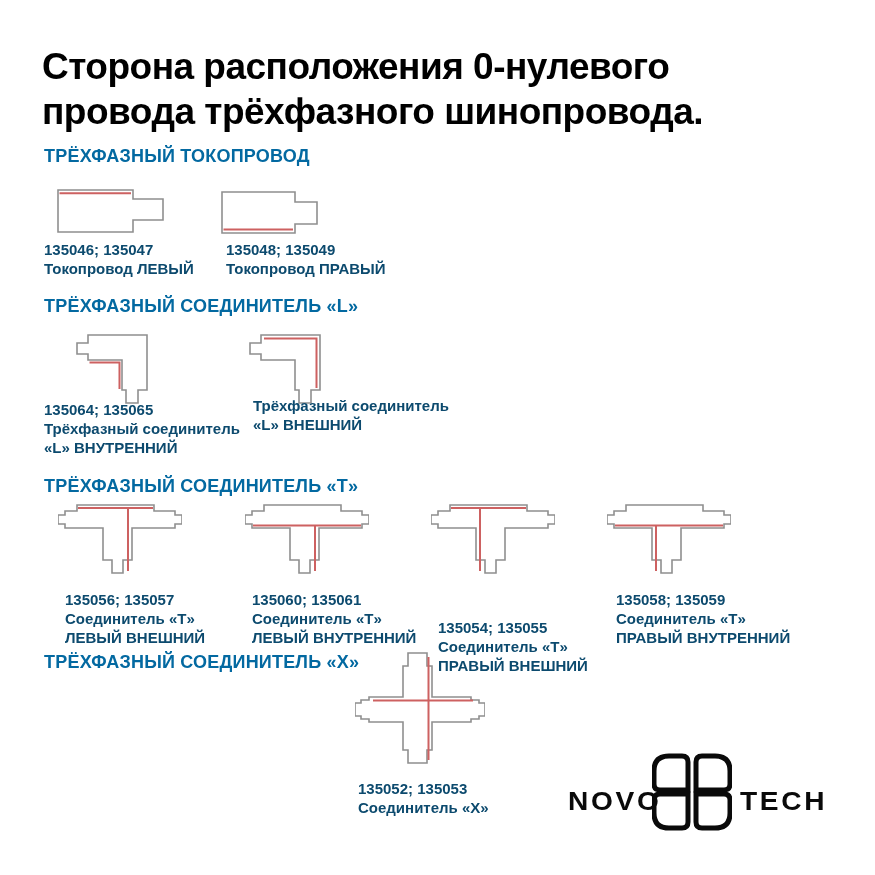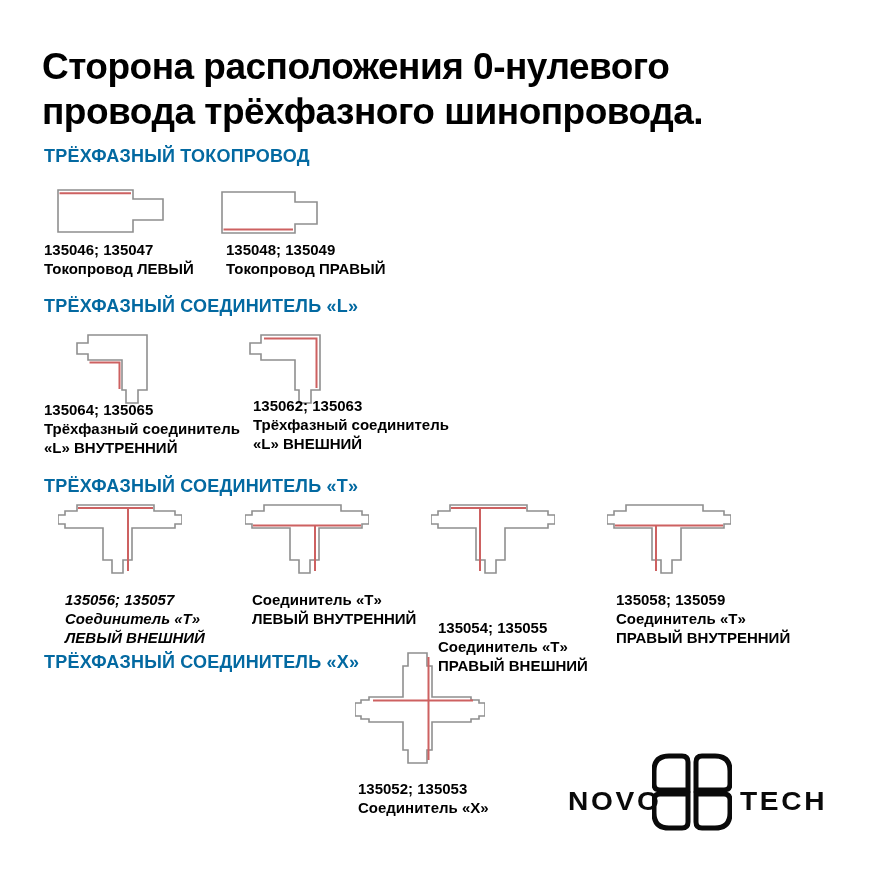--- a/index.html
+++ b/index.html
@@ -1,21 +1,21 @@
 <!DOCTYPE html>
 <html><head>
 <meta charset="utf-8">
 <style>
   html,body{margin:0;padding:0;}
   body{width:875px;height:875px;background:#fff;position:relative;overflow:hidden;
        font-family:"Liberation Sans",sans-serif;}
   .abs{position:absolute;}
   .title{font-weight:700;font-size:37px;line-height:45px;color:#000;letter-spacing:-0.5px;white-space:nowrap;}
   .heading{font-weight:700;font-size:18px;color:#0369a1;letter-spacing:0.2px;white-space:nowrap;}
-  .lbl{font-weight:700;font-size:15px;line-height:19px;color:#000000;white-space:nowrap;}
+  .lbl{font-weight:700;font-size:15px;line-height:19px;color:#0c4a6e;white-space:nowrap;}
   svg{display:block;}
   .logo-text{font-weight:700;font-size:26px;letter-spacing:2.5px;color:#0a0a0a;
              transform:scaleX(1.08);transform-origin:left center;white-space:nowrap;}
 </style>
 </head>
 <body>
 
 <div class="abs title" style="left:42px;top:36px;margin-top:8px;">
   <div>Сторона расположения 0-нулевого</div>
   <div>провода трёхфазного шинопровода.</div>
@@ -51,21 +51,20 @@
   <path class="outline" d="M16,5 H75 V60 H66 V73 H54 V60 H50 V30 H16 V24 H5 V13 H16 Z" fill="none" stroke-width="1.6" stroke="#8f8f8f"></path>
   <polyline class="redline" points="19,8.5 71.5,8.5 71.5,58" fill="none" stroke-width="2" stroke="#cd6161"></polyline>
 </svg>
 
 <div class="abs lbl" style="left:44px;top:400px;">
   <div>135064; 135065</div>
   <div>Трёхфазный соединитель</div>
   <div>«L» ВНУТРЕННИЙ</div>
 </div>
 <div class="abs lbl" style="left:253px;top:396px;">
-  <div>135062; 135063</div>
   <div>Трёхфазный соединитель</div>
   <div>«L» ВНЕШНИЙ</div>
 </div>
 
 <div class="abs heading" style="left:44px;top:476px;text-align:center;">ТРЁХФАЗНЫЙ СОЕДИНИТЕЛЬ «Т»</div>
 
 <svg class="abs" style="left:58px;top:503px;" width="124" height="72" viewBox="0 0 124 72">
   <path class="outline" d="M19,2 H96 V8 H117 V12 H124 V21 H117 V25 H74 V57 H65 V70 H54 V57 H45 V25 H7 V21 H0 V12 H7 V8 H19 Z" fill="none" stroke-width="1.6" stroke="#8f8f8f"></path>
   <line class="redline" x1="20" y1="5" x2="95" y2="5" stroke-width="2" stroke="#cd6161"></line>
   <line class="redline" x1="70" y1="5" x2="70" y2="68" stroke-width="2" stroke="#cd6161"></line>
@@ -79,26 +78,27 @@
   <path class="outline" d="M19,2 H96 V8 H117 V12 H124 V21 H117 V25 H74 V57 H65 V70 H54 V57 H45 V25 H7 V21 H0 V12 H7 V8 H19 Z" fill="none" stroke-width="1.6" stroke="#8f8f8f"></path>
   <line class="redline" x1="20" y1="5" x2="95" y2="5" stroke-width="2" stroke="#cd6161"></line>
   <line class="redline" x1="49" y1="5" x2="49" y2="68" stroke-width="2" stroke="#cd6161"></line>
 </svg>
 <svg class="abs" style="left:607px;top:503px;" width="124" height="72" viewBox="0 0 124 72">
   <path class="outline" d="M19,2 H96 V8 H117 V12 H124 V21 H117 V25 H74 V57 H65 V70 H54 V57 H45 V25 H7 V21 H0 V12 H7 V8 H19 Z" fill="none" stroke-width="1.6" stroke="#8f8f8f"></path>
   <line class="redline" x1="8" y1="22.5" x2="116" y2="22.5" stroke-width="2" stroke="#cd6161"></line>
   <line class="redline" x1="49" y1="22.5" x2="49" y2="68" stroke-width="2" stroke="#cd6161"></line>
 </svg>
 
-<div class="abs lbl" style="left:65px;top:590px;font-style:italic;">
+<div class="abs lbl" style="left:65px;top:590px;">
   <div>135056; 135057</div>
   <div>Соединитель «Т»</div>
   <div>ЛЕВЫЙ ВНЕШНИЙ</div>
 </div>
 <div class="abs lbl" style="left:252px;top:590px;">
+  <div>135060; 135061</div>
   <div>Соединитель «Т»</div>
   <div>ЛЕВЫЙ ВНУТРЕННИЙ</div>
 </div>
 <div class="abs lbl" style="left:438px;top:618px;">
   <div>135054; 135055</div>
   <div>Соединитель «Т»</div>
   <div>ПРАВЫЙ ВНЕШНИЙ</div>
 </div>
 <div class="abs lbl" style="left:616px;top:590px;">
   <div>135058; 135059</div>

